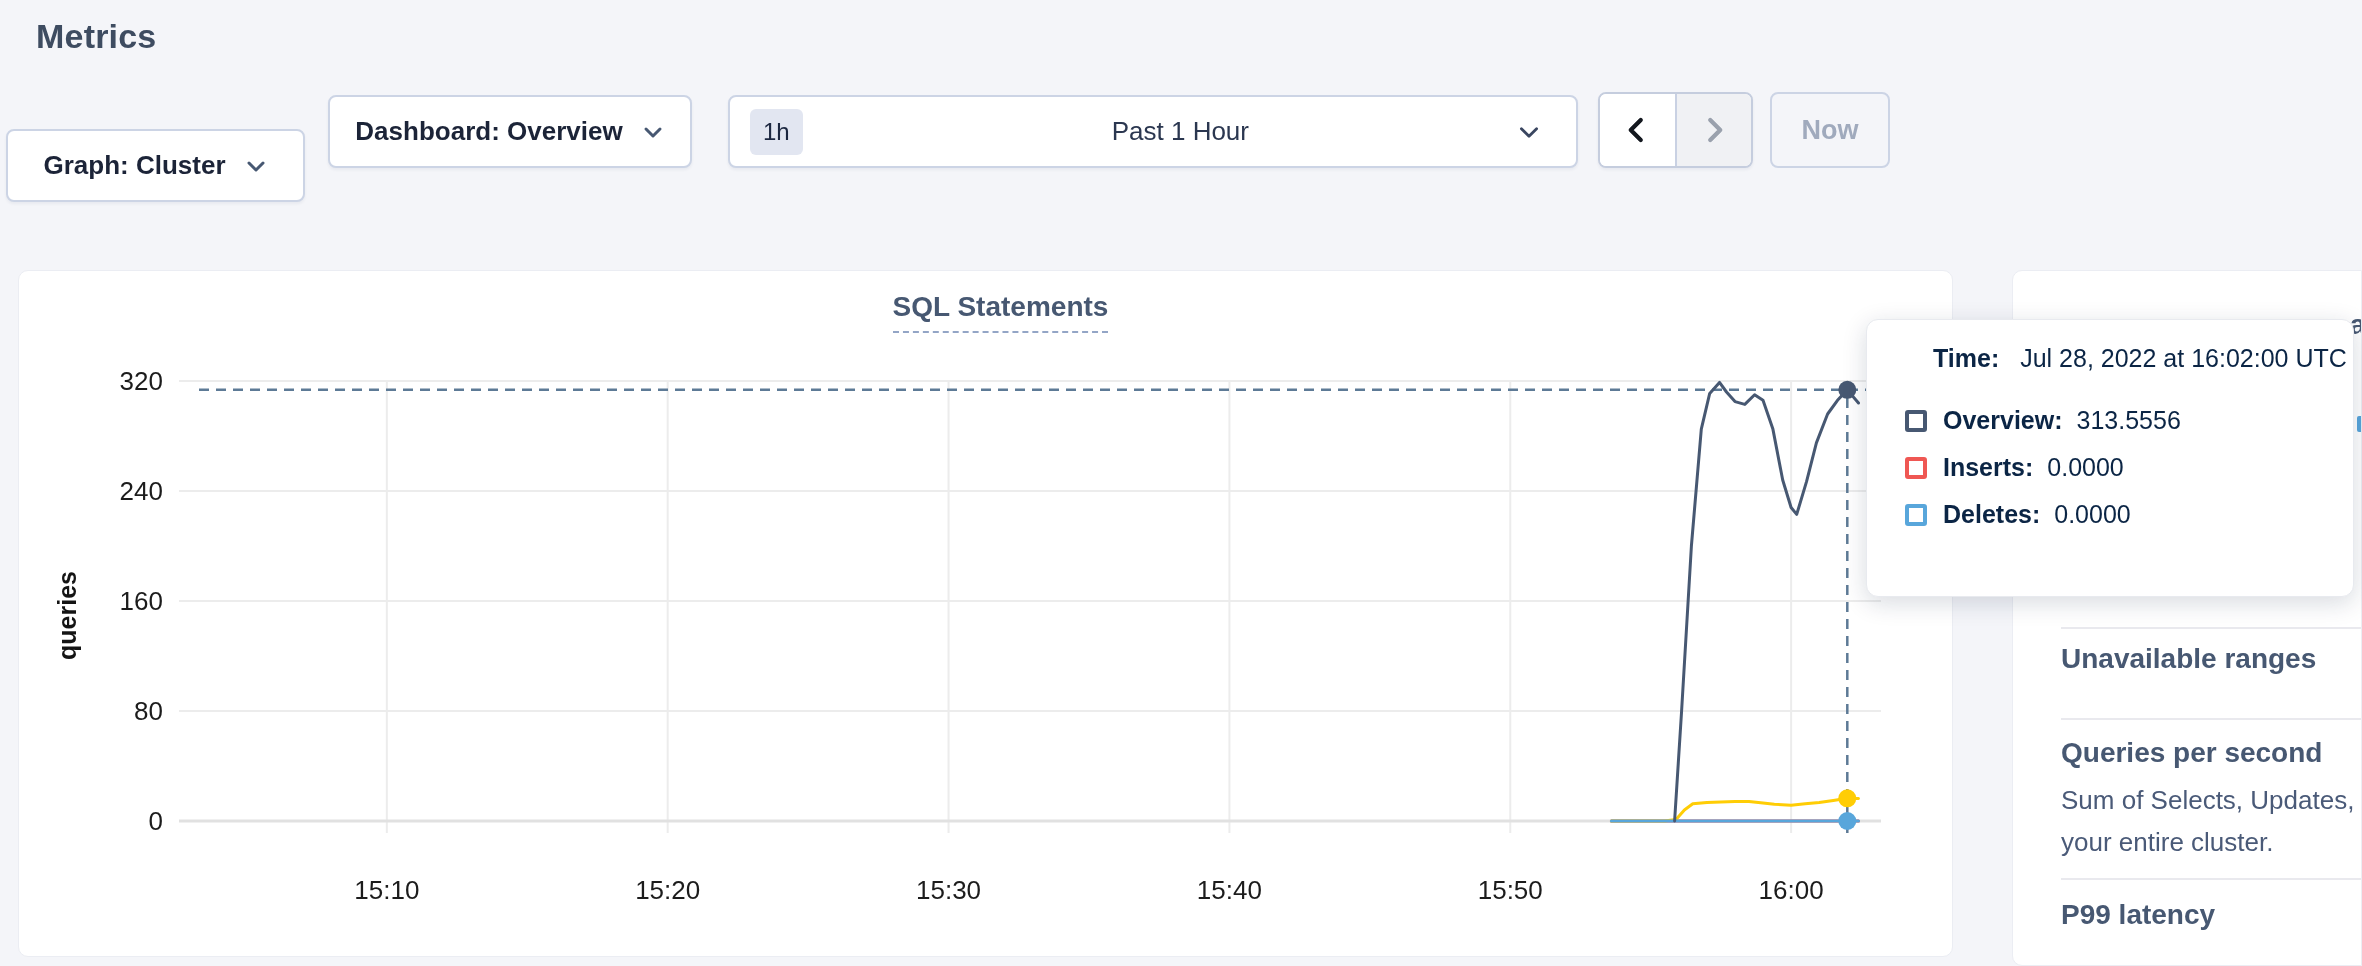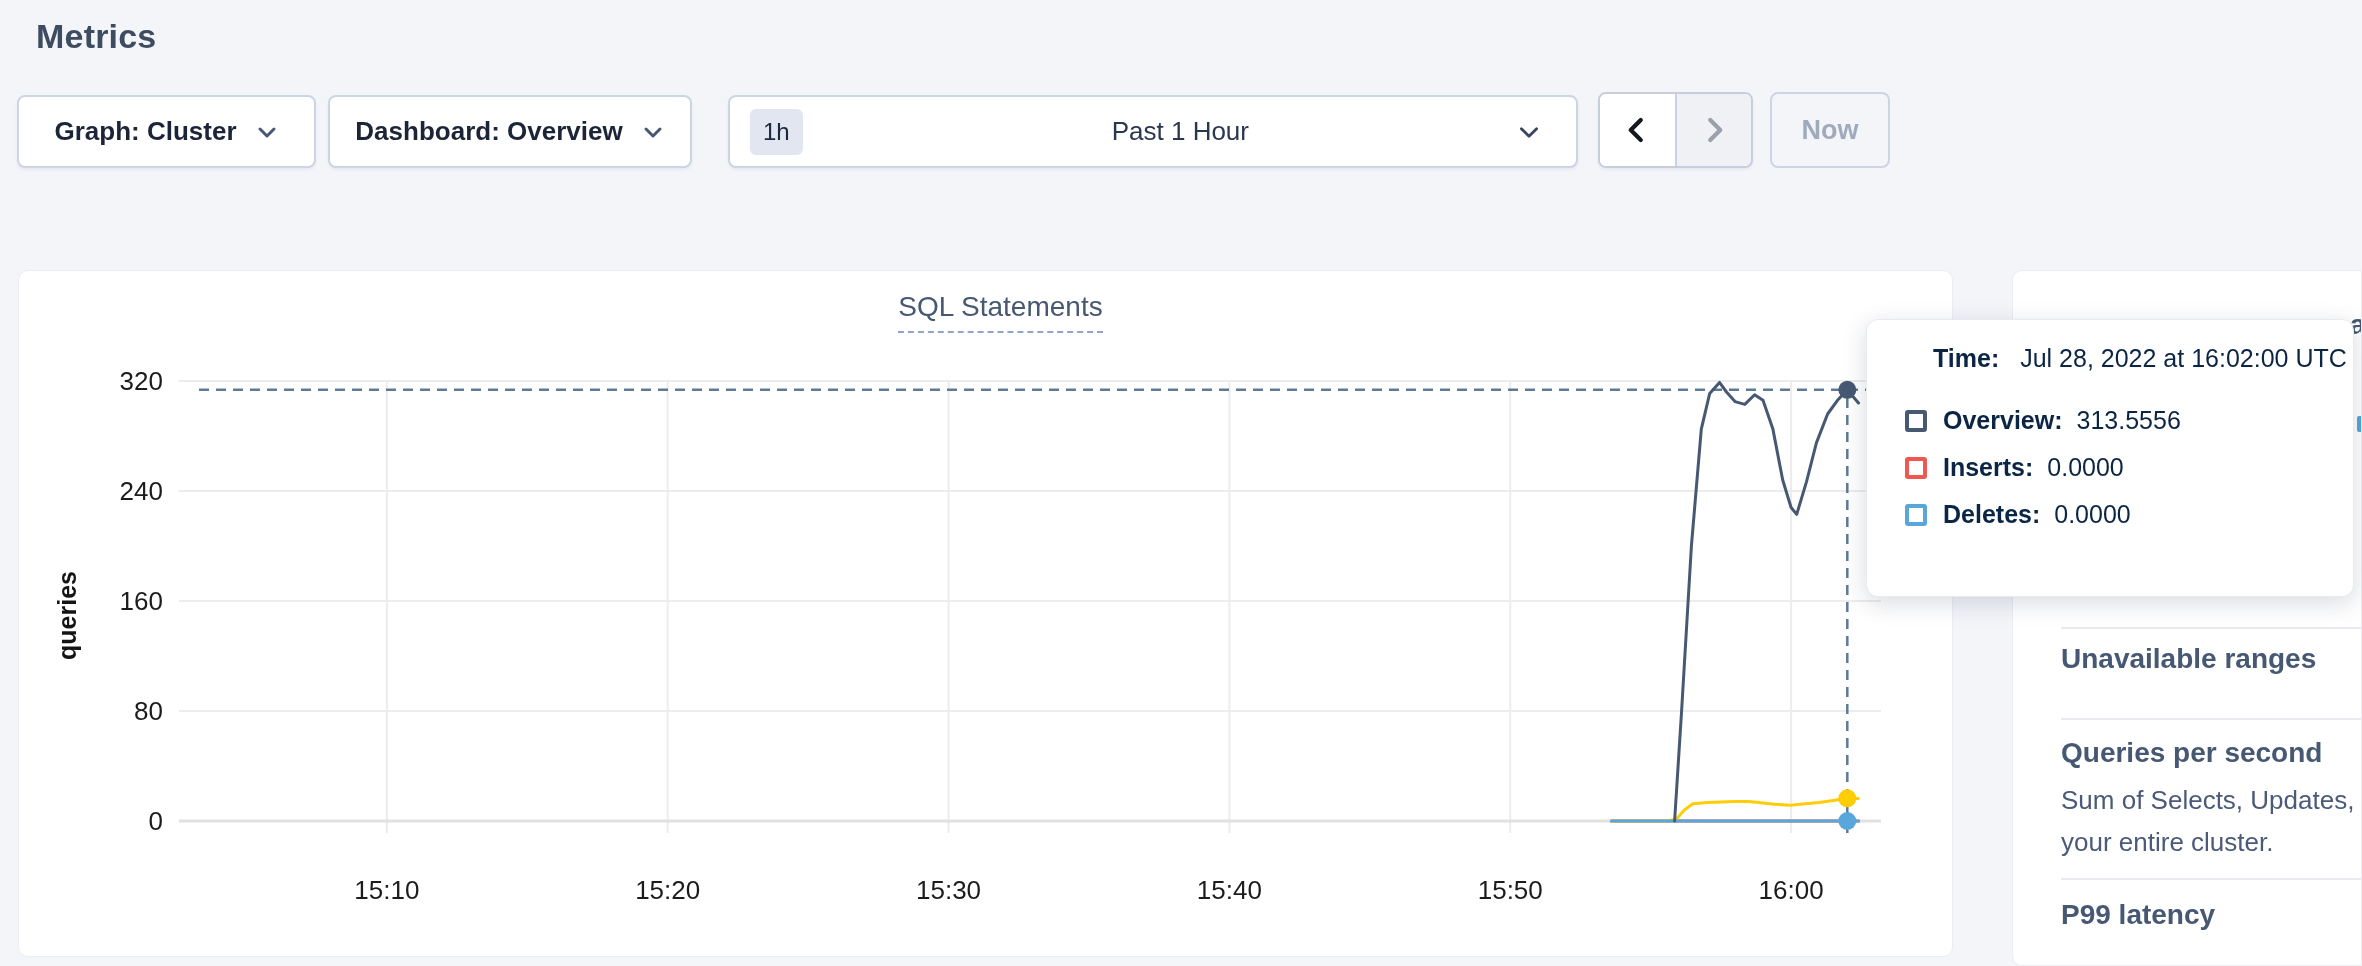--- a/index.html
+++ b/index.html
@@ -15,21 +15,21 @@
   }
   
   .btn{
     position:absolute;top:95px;height:73px;box-sizing:border-box;
     background:#fff;border:2px solid #ccd4e5;border-radius:8px;
     display:flex;align-items:center;justify-content:center;gap:18px;
     font-size:26px;font-weight:700;color:#1c2438;cursor:pointer;
     box-shadow:0 2px 3px rgba(40,50,80,0.06);
   }
   .btn svg{flex:0 0 auto;}
-  #btn-graph{left:17px;width:299px;}
+  #btn-graph{left:6px;width:299px;margin-top:34px;}
   #btn-dashboard{left:328px;width:364px;}
   .timebox{
     position:absolute;top:95px;left:728px;width:850px;height:73px;box-sizing:border-box;
     background:#fff;border:2px solid #ccd4e5;border-radius:8px;
     display:flex;align-items:center;cursor:pointer;
     box-shadow:0 2px 3px rgba(40,50,80,0.06);padding:0 34px 0 20px;
   }
   .time-badge{
     background:#e2e6f1;border-radius:6px;padding:9px 13px;
     font-size:24px;font-weight:400;color:#1c2740;
@@ -53,21 +53,21 @@
   }
   
   .card{
     position:absolute;background:#fff;border:1px solid #ebedf3;border-radius:10px;box-sizing:border-box;
   }
   #chart-card{left:18px;top:270px;width:1935px;height:687px;}
   #sidebar-card{left:2012px;top:270px;width:350px;height:696px;overflow:hidden;border-top-right-radius:0;border-bottom-right-radius:0;}
   
   .chart-title-wrap{position:absolute;left:0;top:20px;width:100%;text-align:center;}
   .chart-title{
-    display:inline-block;font-size:28px;font-weight:400;color:#475872;
+    display:inline-block;font-size:28px;font-weight:700;color:#475872;
     border-bottom:2px dashed #93a5c6;padding-bottom:8px;cursor:help;margin-left:30px;
   }
   .ylab{
     position:absolute;left:-52px;top:330px;width:200px;text-align:center;
     transform:rotate(-90deg);font-size:25px;font-weight:700;color:#141414;
   }
   #chart-svg{position:absolute;left:0;top:0;}
   #chart-svg text{font-family:"Liberation Sans", sans-serif;}
   
   .tooltip{

